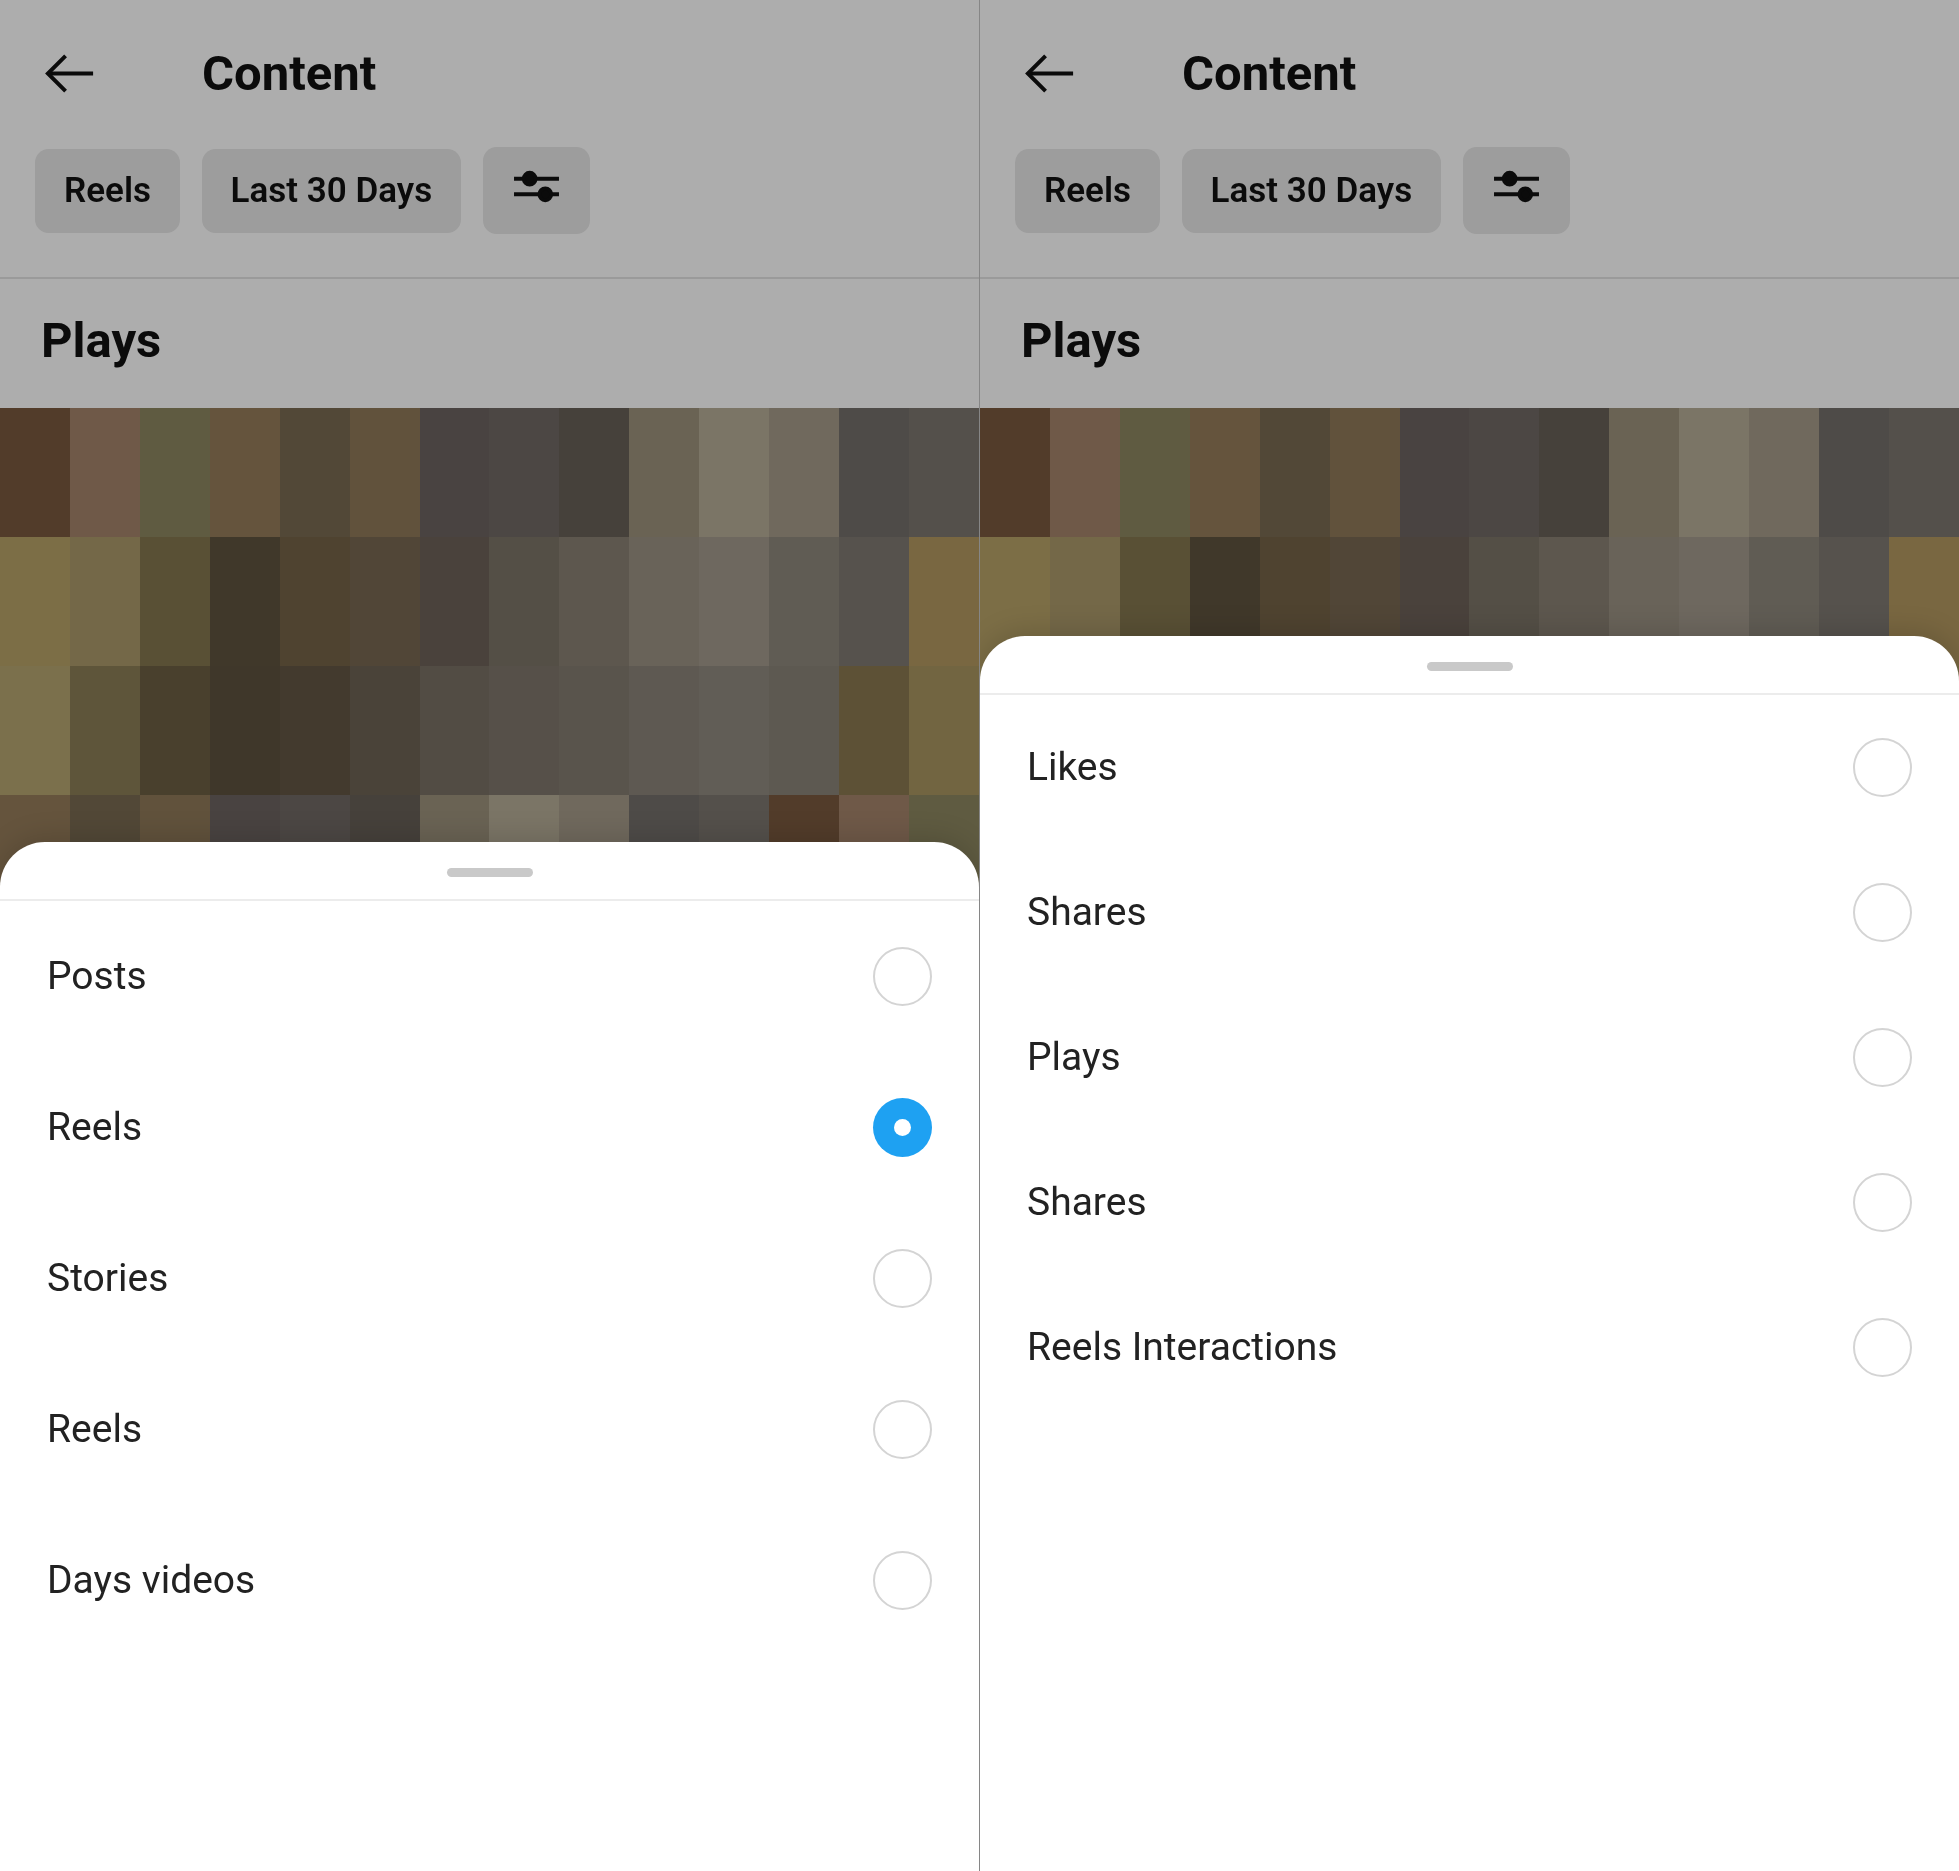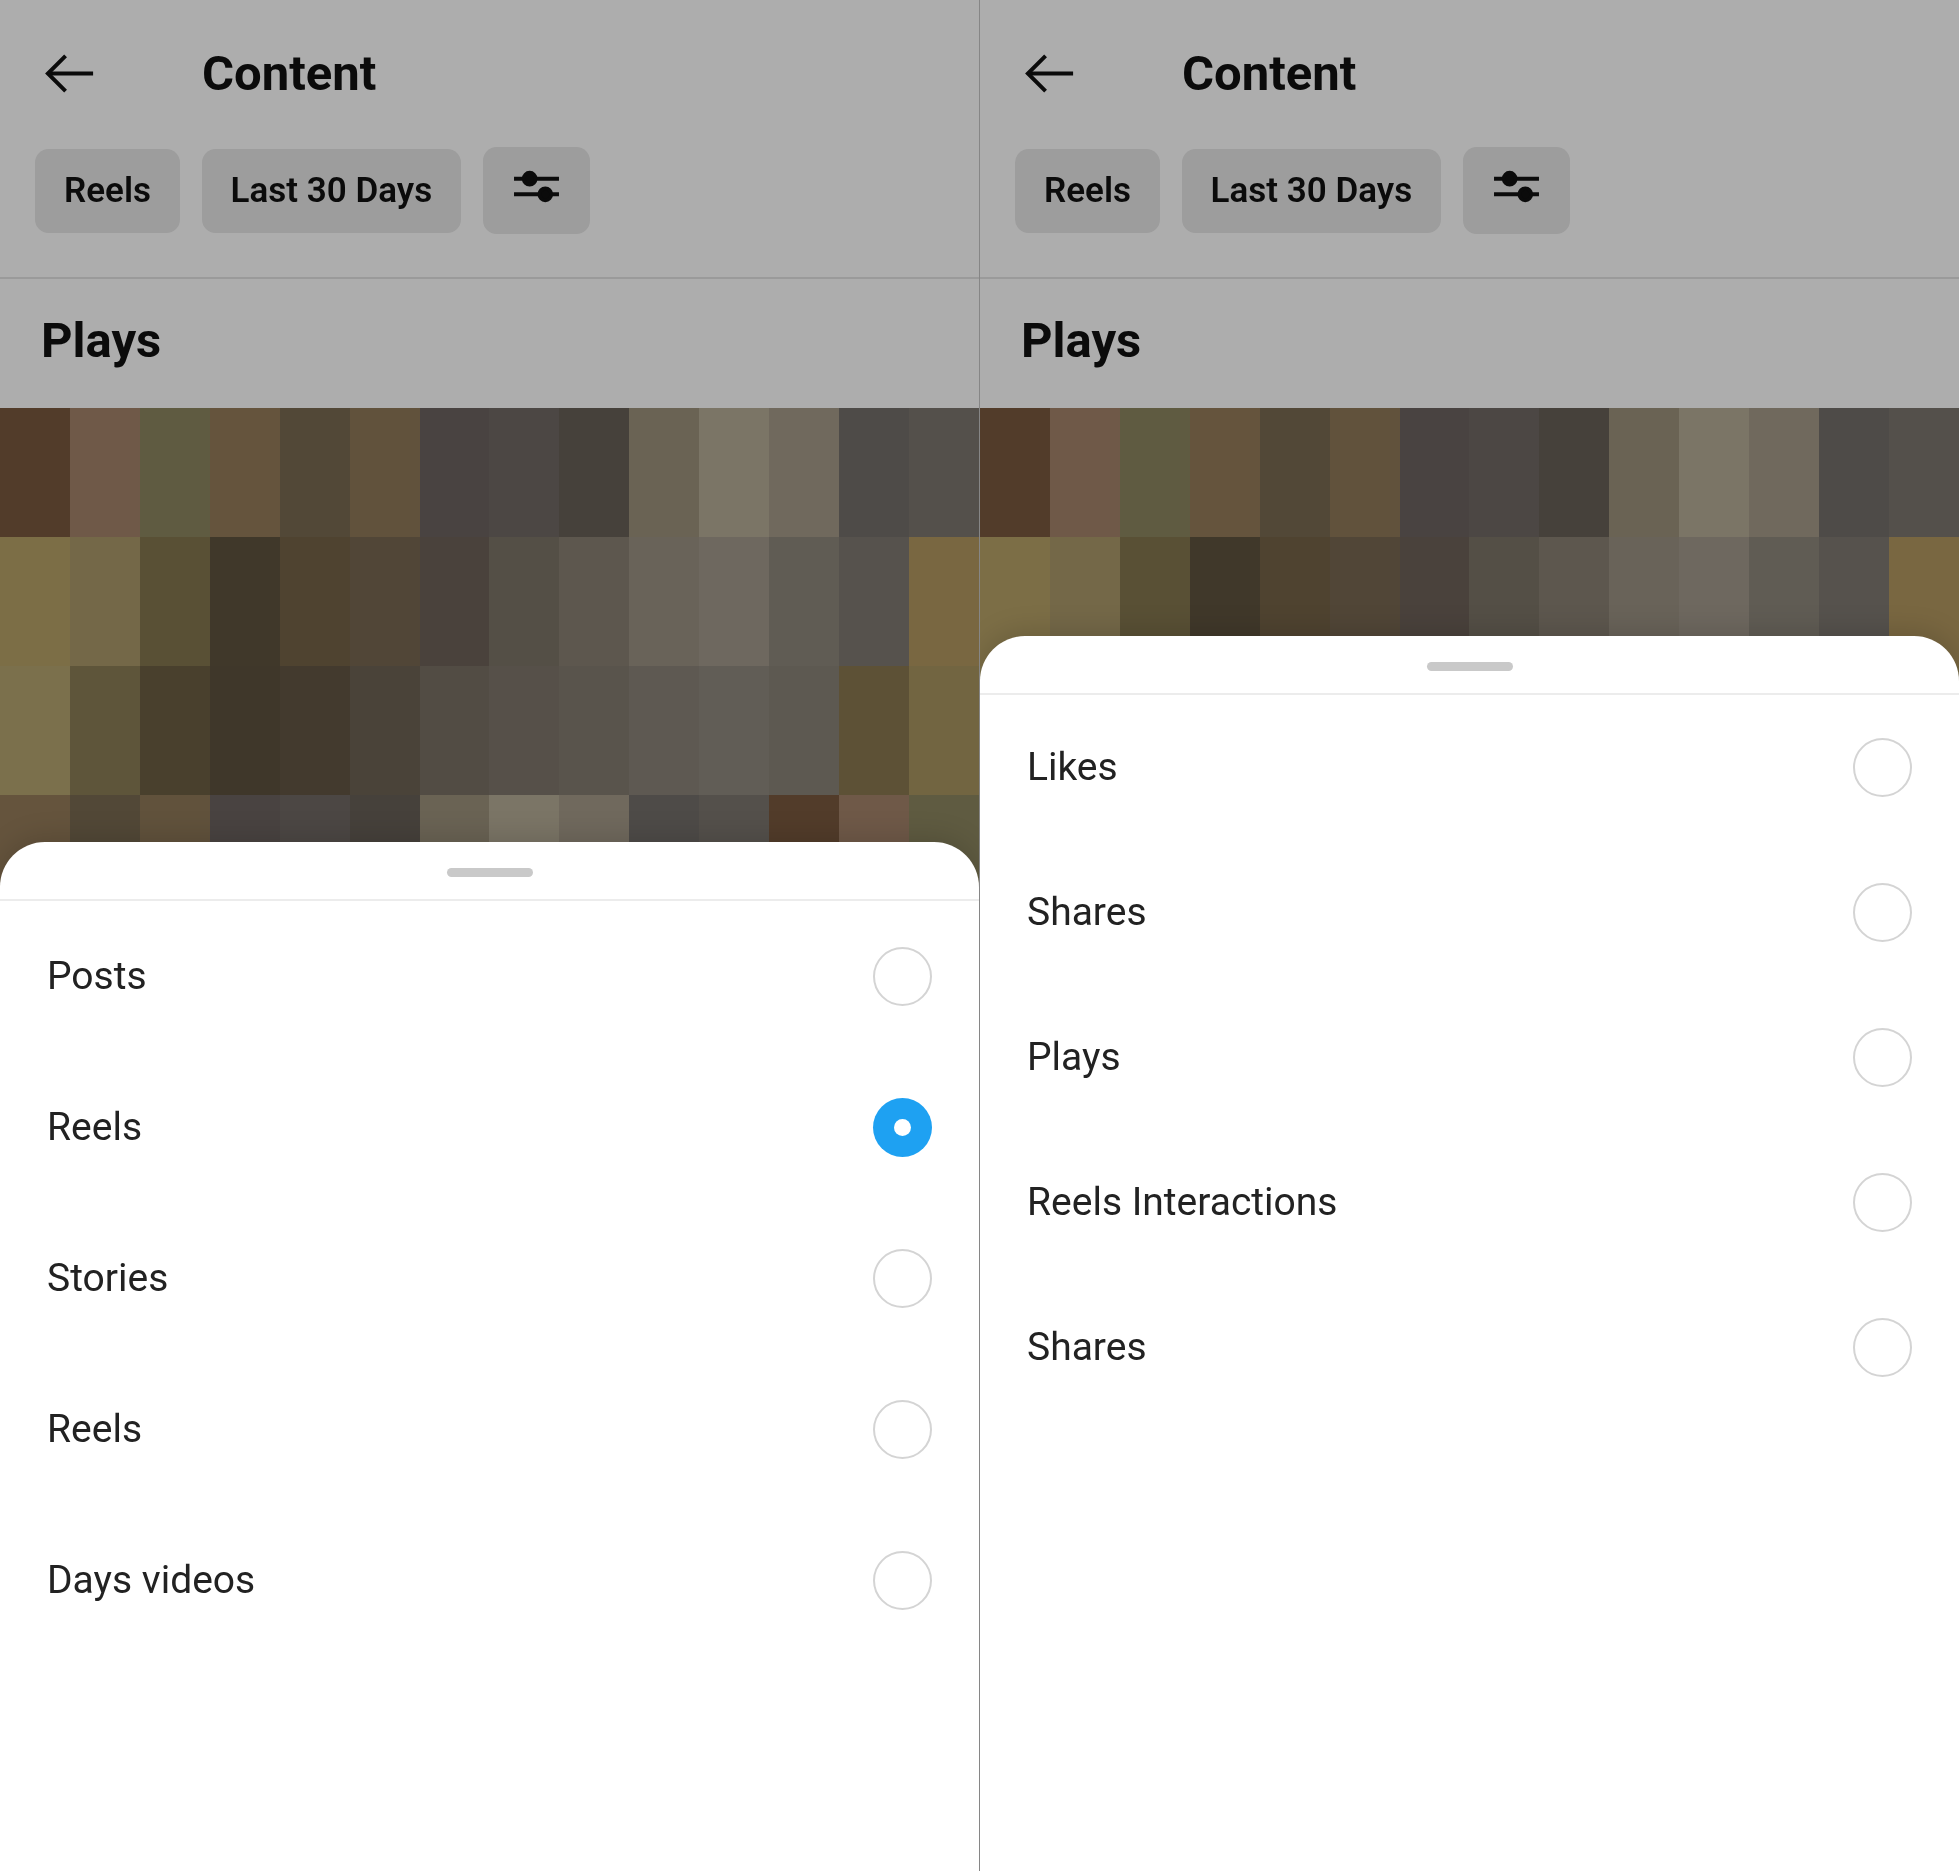--- a/index.html
+++ b/index.html
@@ -550,25 +550,25 @@
           </div>
           <div class="option">
             <span class="option-label">Shares</span>
             <span class="radio"></span>
           </div>
           <div class="option">
             <span class="option-label">Plays</span>
             <span class="radio"></span>
           </div>
           <div class="option">
+            <span class="option-label">Shares</span>
+            <span class="radio"></span>
+          </div>
+          <div class="option">
             <span class="option-label">Reels Interactions</span>
-            <span class="radio"></span>
-          </div>
-          <div class="option">
-            <span class="option-label">Shares</span>
             <span class="radio"></span>
           </div>
         </div>
     </div>
   </div>
 
 </div>
 
 
 </body></html>

